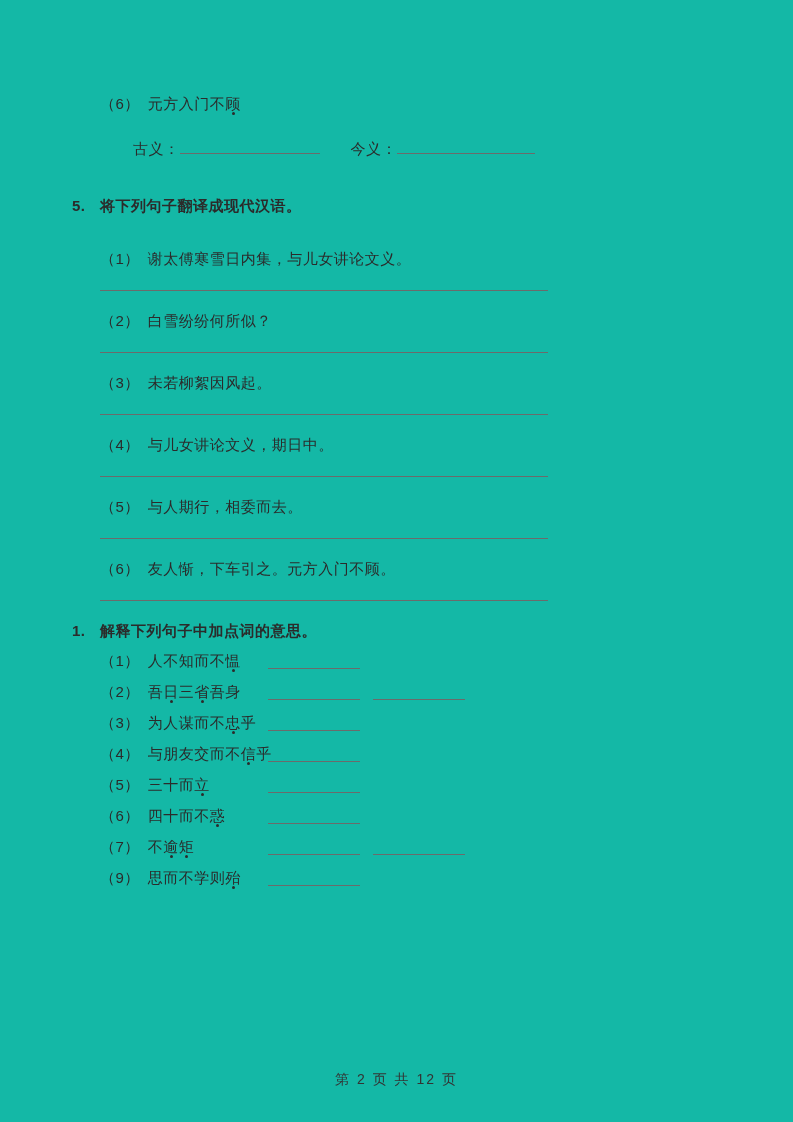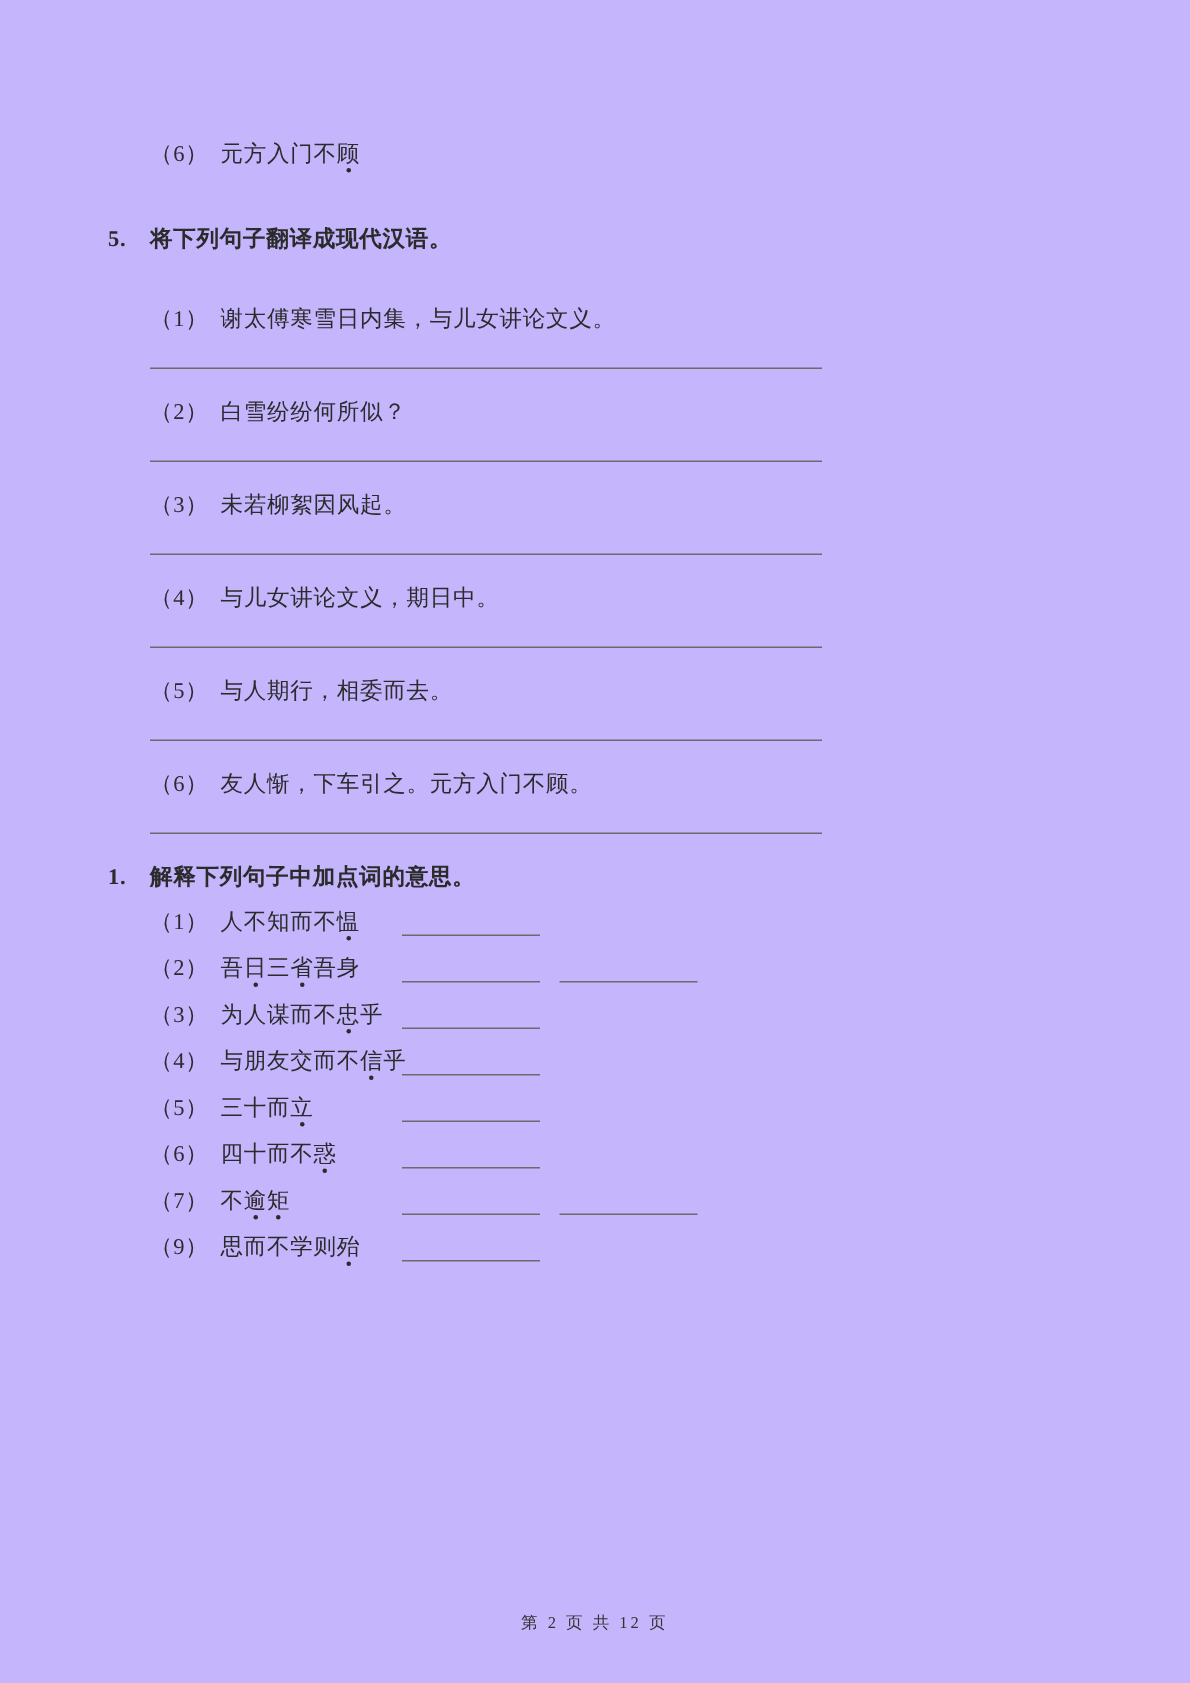--- a/index.html
+++ b/index.html
@@ -1,22 +1,22 @@
 <!DOCTYPE html>
 <html><head>
 <meta charset="utf-8">
 <style>
   * { margin:0; padding:0; box-sizing:border-box; }
   html,body { background:#e8e8e8; }
   .page {
     position:relative;
     width:793px; height:1122px;
     margin:0 auto;
-    background:#c4b5fd;
-    font-family:Liberation Serif, serif;
+    background:#14b8a6;
+    font-family:Liberation Sans, sans-serif;
     color:#2b2b2b;
     font-size:15px;
     letter-spacing:0.5px;
     overflow:hidden;
   }
   .content { padding-top:95px; }
 
   
   .top-q { margin-left:100px; line-height:17px; white-space:nowrap; }
   .item-num { margin-right:8px; }
@@ -57,31 +57,34 @@
   .dot-char { position:relative; display:inline-block; }
   .dot-char::after {
     content:""; position:absolute; left:50%; bottom:-3px;
     width:3px; height:3px; margin-left:-1.5px;
     background:#2b2b2b; border-radius:50%;
   }
 
   
   .footer {
     position:absolute; left:0; bottom:33px; width:100%;
-    text-align:center; font-size:11px; letter-spacing:2px; color:#333;
+    text-align:center; font-size:14px; letter-spacing:2px; color:#333;
   }
 </style>
 </head>
 <body>
 
 <div class="page">
   <div class="content">
 
     <div class="top-q">
       <span class="item-num">（6）</span><span><span>元</span><span>方</span><span>入</span><span>门</span><span>不</span><span class="dot-char">顾</span></span>
+    </div>
+    <div class="gy-line">
+      <span>古义：</span><span class="blank-long gy-blank1"></span><span class="jy-label">今义：</span><span class="blank-long gy-blank2"></span>
     </div>
 
     <div class="sec-header sec5-header">
       <span class="sec-num">5.</span><span>将下列句子翻译成现代汉语。</span>
     </div>
 
     <div class="trans-wrap">
       <div class="trans-item">
         <div class="trans-text"><span class="item-num">（1）</span><span>谢太傅寒雪日内集，与儿女讲论文义。</span></div>
         <div class="answer-line"></div>

